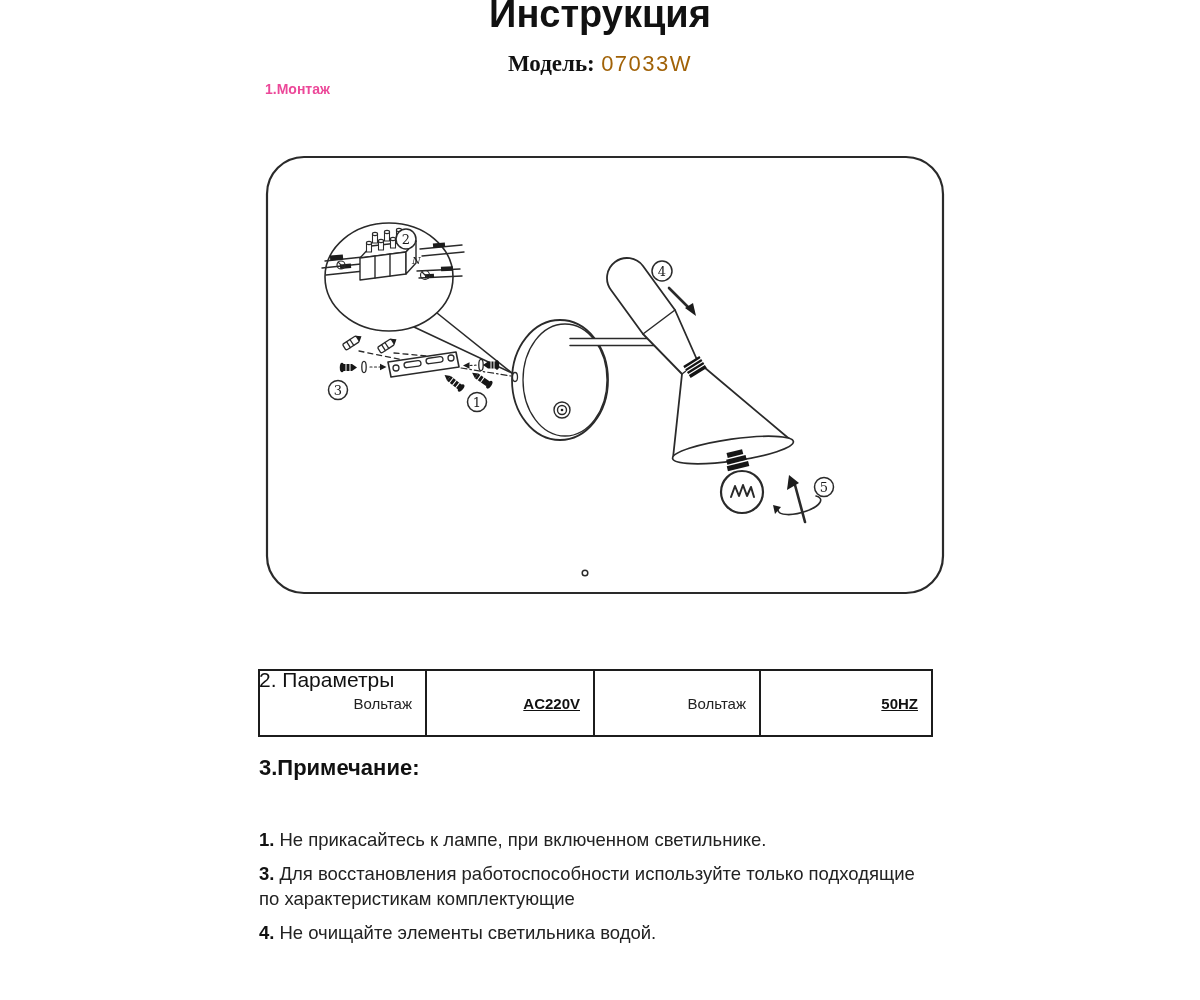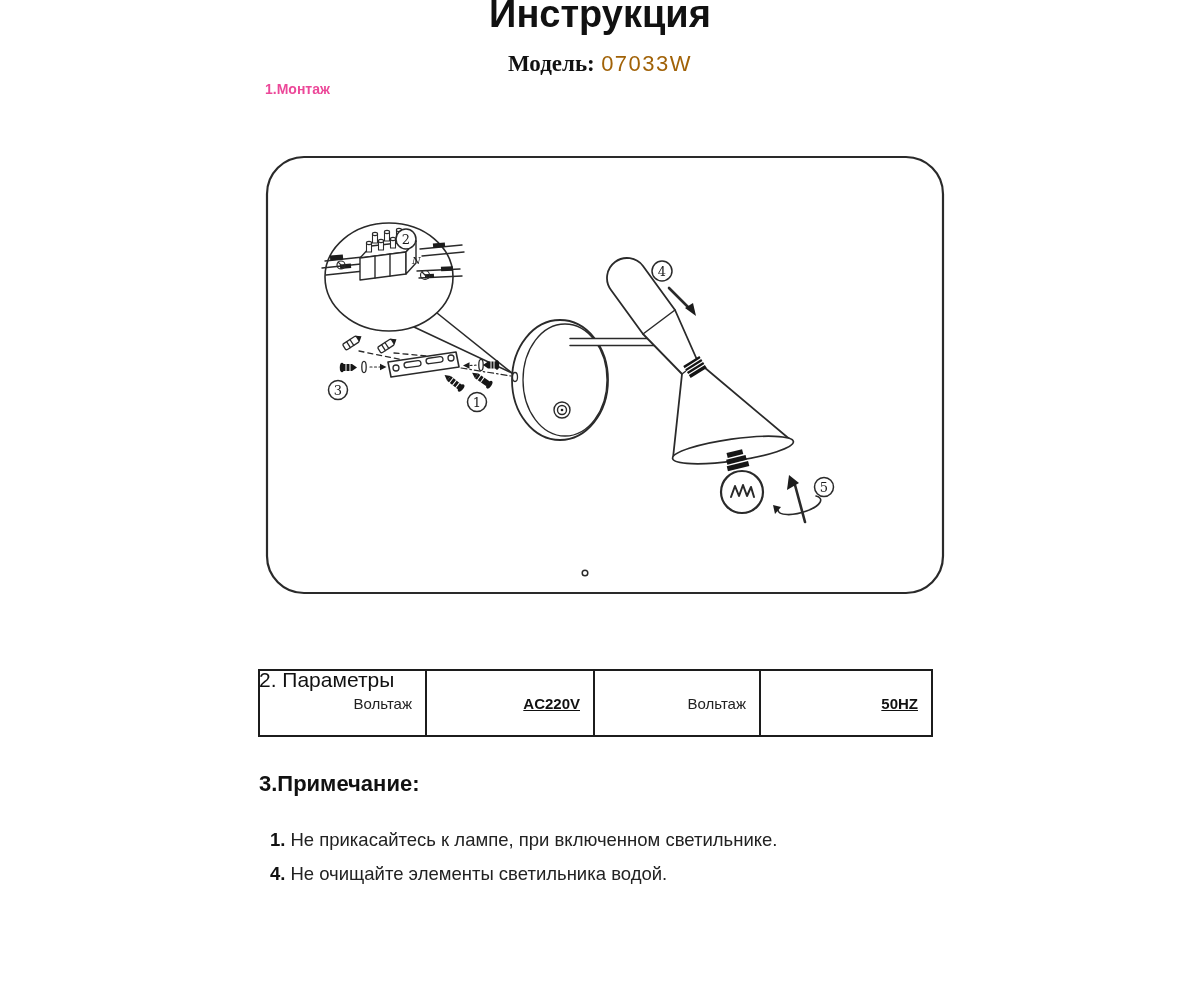--- a/index.html
+++ b/index.html
@@ -22,23 +22,23 @@
   .h-params{position:absolute;left:259px;top:668px;font-size:21px;font-weight:normal;color:#111;}
   table.params{
     position:absolute;left:258px;top:669px;width:673px;
     border-collapse:collapse;table-layout:fixed;
   }
   table.params td{
     border:2.5px solid #1c1c1c;height:38px;text-align:right;
     font-size:15px;padding:13px;color:#222;
   }
   table.params td.bold{font-weight:bold;color:#111;text-decoration:underline;}
-  .h-notes{position:absolute;left:259px;top:771px;font-size:22px;font-weight:bold;color:#111;}
+  .h-notes{position:absolute;left:259px;top:755px;font-size:22px;font-weight:bold;color:#111;}
   .notes{position:absolute;left:259px;top:827px;width:676px;font-size:18.5px;line-height:25px;color:#222;}
-  .notes p{margin:0 0 9px 11px;}
+  .notes p{margin:0 0 9px 0;}
   .notes b{margin-right:5px;color:#111;}
   svg text.step{font-family:"DejaVu Serif","Liberation Serif",serif;font-size:13px;fill:#1b1b1b;}
   svg text.nlbl{font-family:"DejaVu Serif","Liberation Serif",serif;font-size:10px;font-style:italic;fill:#1b1b1b;}
 </style>
 </head>
 <body>
 
 <div class="page-title">Инструкция</div>
 
 <div class="model-line">
@@ -272,14 +272,15 @@
       <td>Вольтаж</td>
       <td class="bold">50HZ</td>
     </tr>
   </tbody>
 </table>
 
 <div class="h-notes">3.Примечание:</div>
 
 <div class="notes">
   <p><b>1.</b><span>Не прикасайтесь к лампе, при включенном светильнике.</span></p>
+  <p><b>3.</b><span>Для восстановления работоспособности используйте только подходящие по характеристикам комплектующие</span></p>
   <p><b>4.</b><span>Не очищайте элементы светильника водой.</span></p>
 </div>
 
 </body></html>

